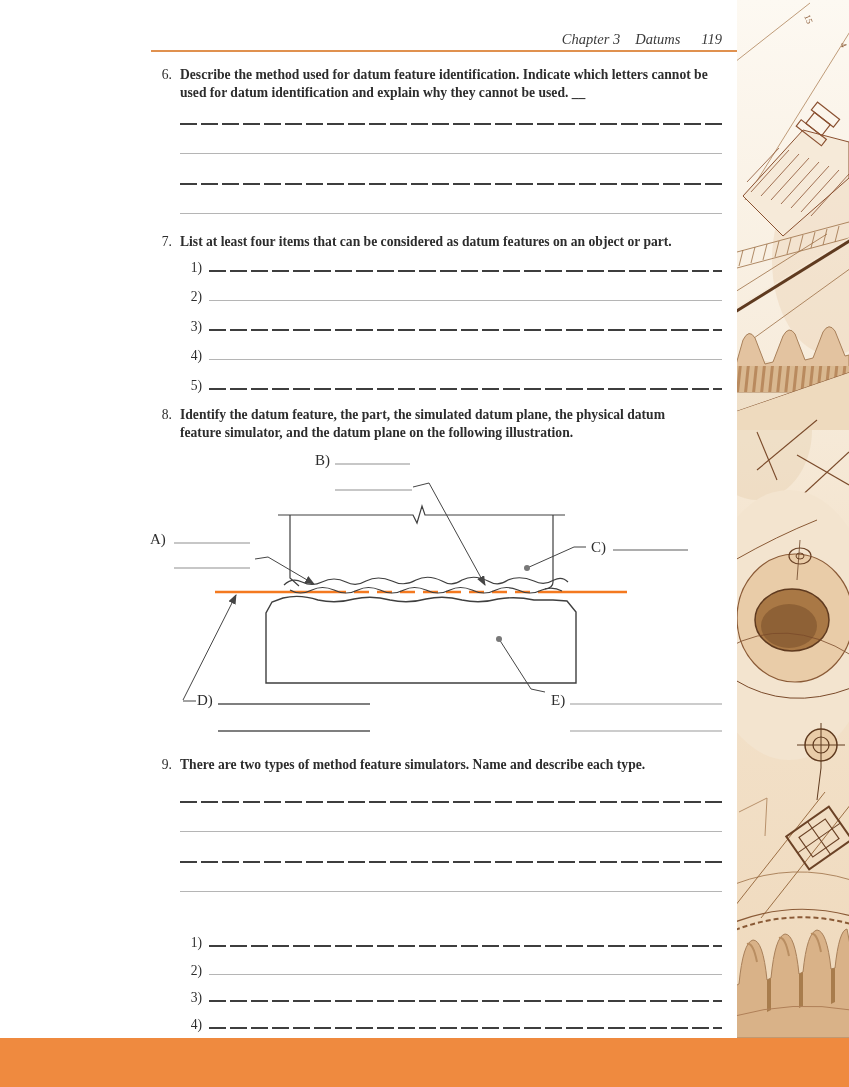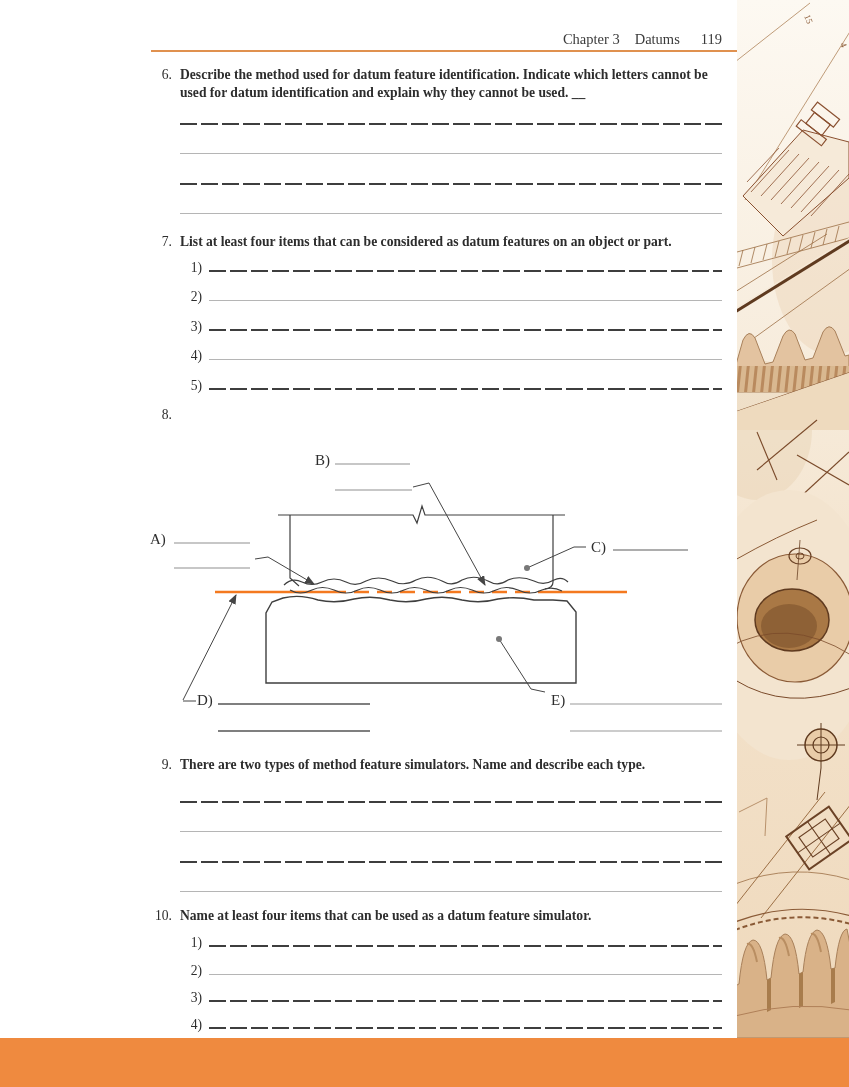--- a/index.html
+++ b/index.html
@@ -2,21 +2,21 @@
 <html><head>
 <meta charset="utf-8">
 <style>
   html,body{margin:0;padding:0;background:#ffffff;}
   .page{
     position:relative;width:849px;height:1087px;background:#ffffff;overflow:hidden;
     font-family:"Liberation Serif","DejaVu Serif",serif;color:#2d2d2d;
   }
   .runhead{
     position:absolute;top:31px;left:360px;width:362px;text-align:right;
-    font-size:14.5px;color:#3a3a3a;white-space:nowrap;
+    font-style:italic;font-size:14.5px;color:#3a3a3a;white-space:nowrap;
   }
   .runhead .gap1{margin-left:15px;}
   .runhead .gap2{margin-left:21px;}
   .head-rule{position:absolute;top:50px;left:151px;width:586px;height:1.5px;}
   .q{position:absolute;left:138px;width:584px;display:flex;font-size:13.6px;line-height:17.8px;}
   .qnum{width:34px;text-align:right;padding-right:8px;flex:none;}
   .qtext{flex:1;font-weight:bold;}
   .w500 .qtext{max-width:500px;}
   .ansline{position:absolute;left:180px;width:542px;}
   .ln-dark{height:1.7px;background:repeating-linear-gradient(90deg,#3e3e3e 0 17px,rgba(0,0,0,0) 17px 21px);}
@@ -68,20 +68,21 @@
     <div class="inum">4)</div>
     <div class="iline ln-light"></div>
   </div>
   <div class="item" style="top:376px;">
     <div class="inum">5)</div>
     <div class="iline ln-dark"></div>
   </div>
 
   <div class="q w500" style="top:406px;">
     <div class="qnum">8.</div>
+    <div class="qtext">Identify the datum feature, the part, the simulated datum plane, the physical datum feature simulator, and the datum plane on the following illustration.</div>
   </div>
 
   <svg class="fig" viewBox="145 445 585 302">
     <defs>
       <marker id="arrow" viewBox="0 0 10 8" refX="9" refY="4" markerWidth="10" markerHeight="8" orient="auto">
         <path d="M0,0 L10,4 L0,8 Z" fill="#454545"></path>
       </marker>
     </defs>
 
     <path d="M266,683 L266,613 L272,602 L283,598 Q300,594 318,600 Q336,604 354,599 Q372,595 390,600 Q408,604 426,599 Q444,595 462,600 Q480,604 498,599 Q516,596 534,600 L553,600 L567,601 L576,612 L576,683 Z" fill="#ffffff" stroke="#3f3f3f" stroke-width="1.4"></path>
@@ -134,24 +135,20 @@
 
   <div class="q" style="top:756px;">
     <div class="qnum">9.</div>
     <div class="qtext">There are two types of method feature simulators. Name and describe each type.</div>
   </div>
   <div class="ansline ln-dark" style="top:801px;"></div>
   <div class="ansline ln-light" style="top:831px;"></div>
   <div class="ansline ln-dark" style="top:861px;"></div>
   <div class="ansline ln-light" style="top:891px;"></div>
 
-  <div class="q" style="top:907px;">
-    <div class="qnum">10.</div>
-    <div class="qtext">Name at least four items that can be used as a datum feature simulator.</div>
-  </div>
   <div class="item" style="top:933px;">
     <div class="inum">1)</div>
     <div class="iline ln-dark"></div>
   </div>
   <div class="item" style="top:961px;">
     <div class="inum">2)</div>
     <div class="iline ln-light"></div>
   </div>
   <div class="item" style="top:988px;">
     <div class="inum">3)</div>

